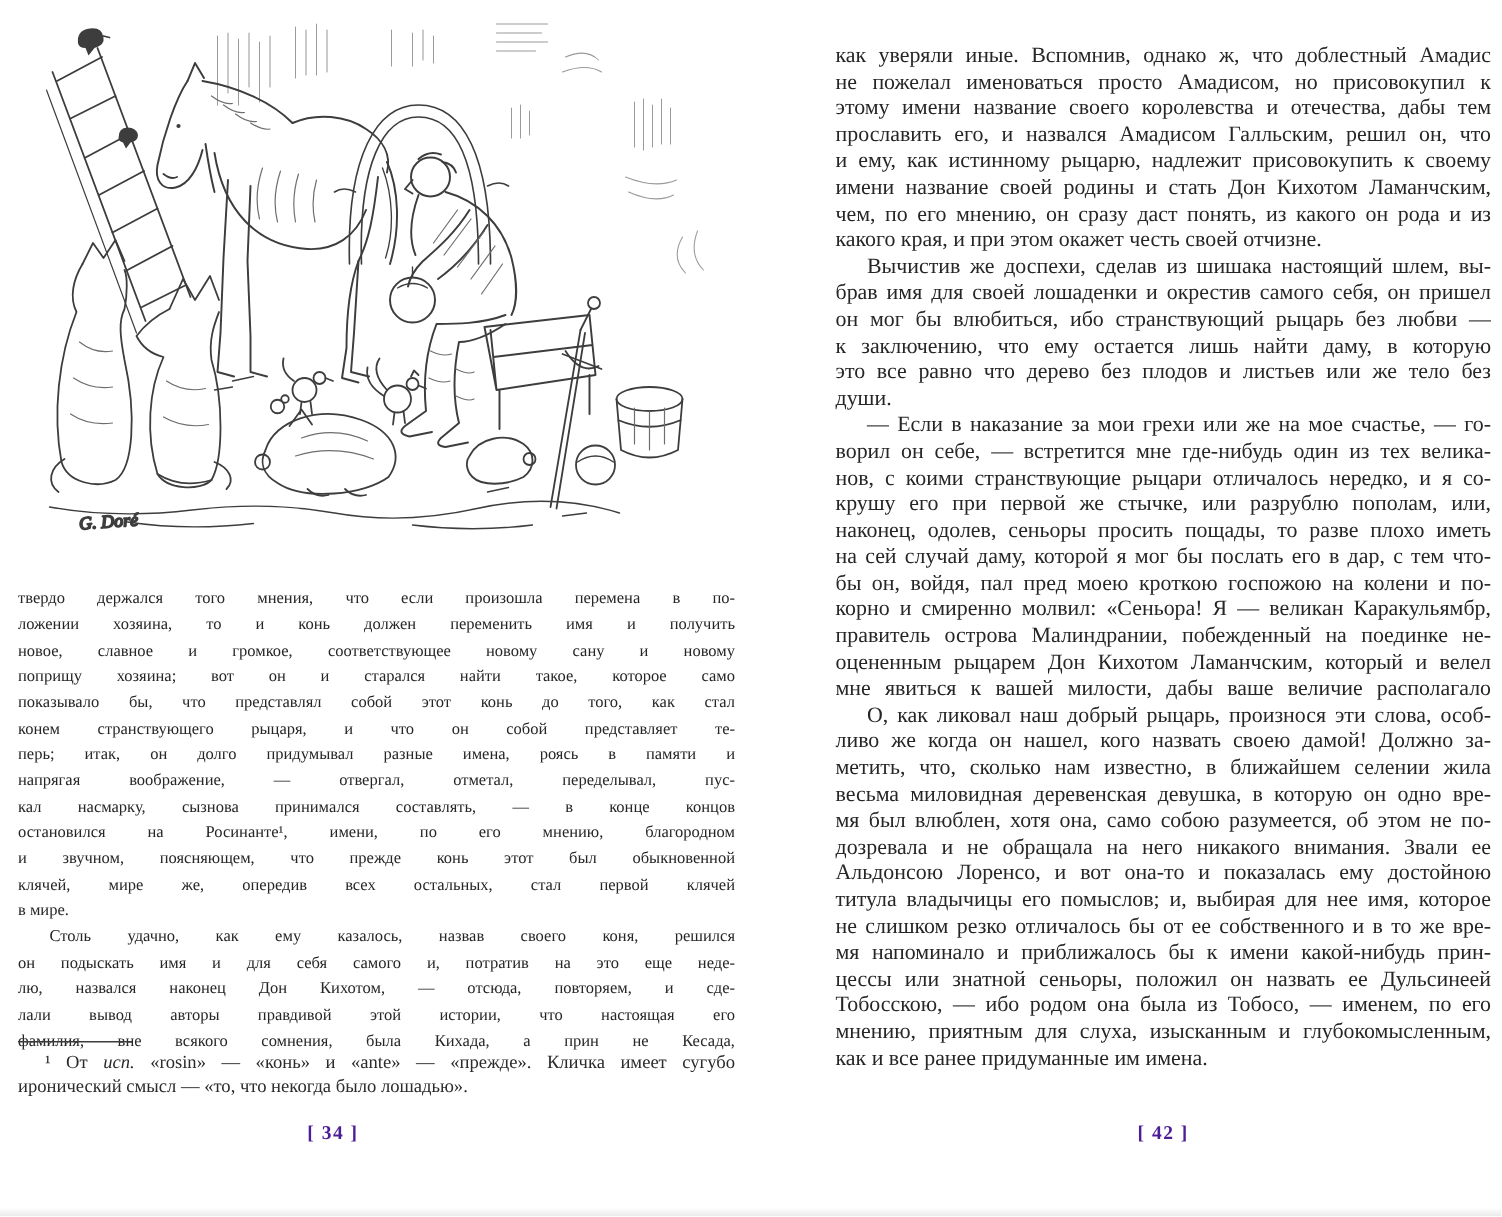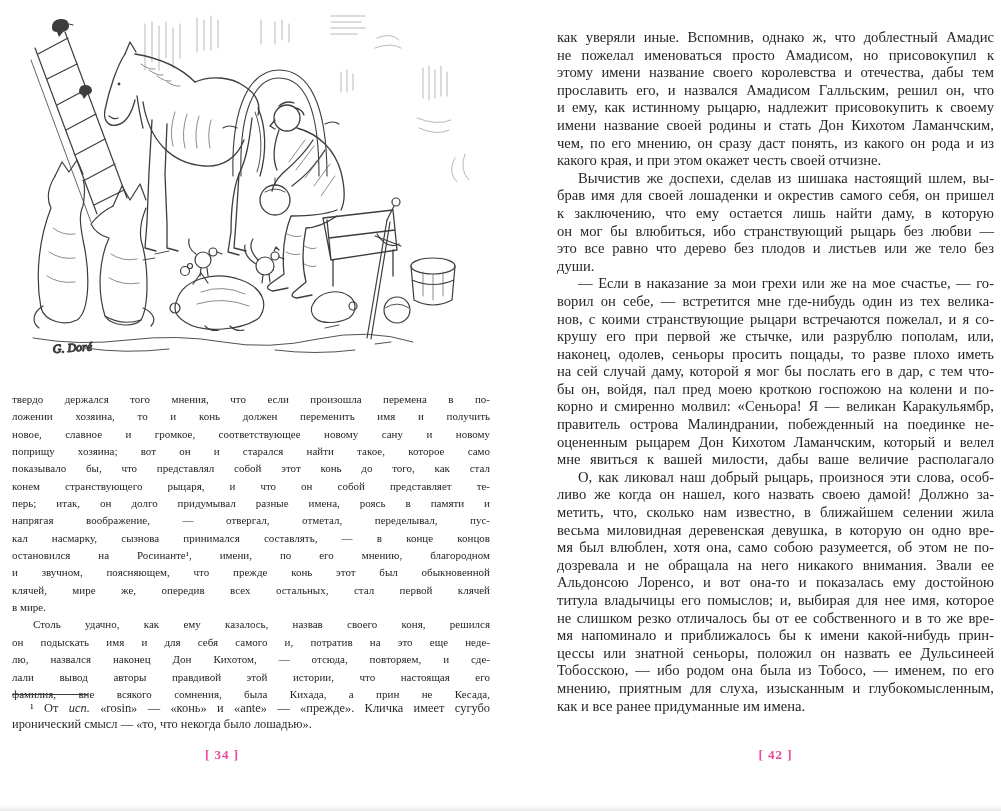--- a/index.html
+++ b/index.html
@@ -16,21 +16,21 @@
   #right-text { left:557px; top:29px;  width:437px; font-size:14.6px; line-height:17.6px; }
 
   .bl { text-align:justify; text-align-last:justify; }
   .bl.last { text-align-last:left; }
   .bl.ind { text-indent:21px; }
 
   .footnote-rule { position:absolute; left:12px; top:694px; width:76px; border-top:1px solid #3c3c3c; }
   #footnote { left:12px; top:700px; width:478px; font-size:12.4px; line-height:16px; color:#2b2b2b; }
   #footnote .bl.ind { text-indent:18px; }
 
-  .pageno { position:absolute; top:747px; text-align:center; font-size:13px; font-weight:bold; letter-spacing:1px; color:#ec4899; }
+  .pageno { position:absolute; top:747px; text-align:center; font-size:13px; font-weight:bold; letter-spacing:1px; color:#4c1d95; }
   #pageno-left  { left:12px;  width:420px; }
   #pageno-right { left:557px; width:437px; }
 
   .scan-edge { position:absolute; left:0; bottom:0; width:1001px; height:6px;
                background:linear-gradient(#ffffff,#e9e9e9); }
 
   .sig { font-family:"Liberation Serif",serif; font-style:italic; font-size:12px; fill:#4a4a4a; }
 </style>
 </head>
 <body>
@@ -230,29 +230,29 @@
         <div class="bl">этому имени название своего королевства и отечества, дабы тем</div>
         <div class="bl">прославить его, и назвался Амадисом Галльским, решил он, что</div>
         <div class="bl">и ему, как истинному рыцарю, надлежит присовокупить к своему</div>
         <div class="bl">имени название своей родины и стать Дон Кихотом Ламанчским,</div>
         <div class="bl">чем, по его мнению, он сразу даст понять, из какого он рода и из</div>
         <div class="bl last">какого края, и при этом окажет честь своей отчизне.</div>
       </div>
       <div>
         <div class="bl ind">Вычистив же доспехи, сделав из шишака настоящий шлем, вы-</div>
         <div class="bl">брав имя для своей лошаденки и окрестив самого себя, он пришел</div>
+        <div class="bl">он мог бы влюбиться, ибо странствующий рыцарь без любви —</div>
         <div class="bl">к заключению, что ему остается лишь найти даму, в которую</div>
-        <div class="bl">он мог бы влюбиться, ибо странствующий рыцарь без любви —</div>
         <div class="bl">это все равно что дерево без плодов и листьев или же тело без</div>
         <div class="bl last">души.</div>
       </div>
       <div>
         <div class="bl ind">— Если в наказание за мои грехи или же на мое счастье, — го-</div>
         <div class="bl">ворил он себе, — встретится мне где-нибудь один из тех велика-</div>
-        <div class="bl">нов, с коими странствующие рыцари встречаются пожелал, и я со-</div>
+        <div class="bl">нов, с коими странствующие рыцари отличалось нередко, и я со-</div>
         <div class="bl">крушу его при первой же стычке, или разрублю пополам, или,</div>
         <div class="bl">наконец, одолев, сеньоры просить пощады, то разве плохо иметь</div>
         <div class="bl">на сей случай даму, которой я мог бы послать его в дар, с тем что-</div>
         <div class="bl">бы он, войдя, пал пред моею кроткою госпожою на колени и по-</div>
         <div class="bl">корно и смиренно молвил: «Сеньора! Я — великан Каракульямбр,</div>
         <div class="bl">правитель острова Малиндрании, побежденный на поединке не-</div>
         <div class="bl">оцененным рыцарем Дон Кихотом Ламанчским, который и велел</div>
         <div class="bl">мне явиться к вашей милости, дабы ваше величие располагало</div>
       </div>
       <div>

